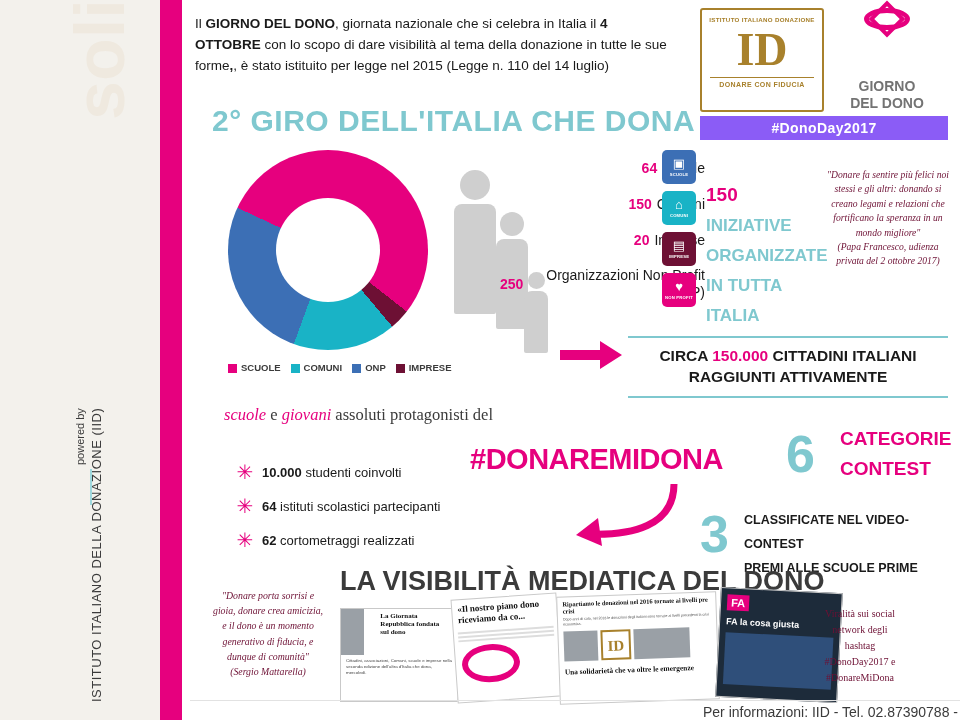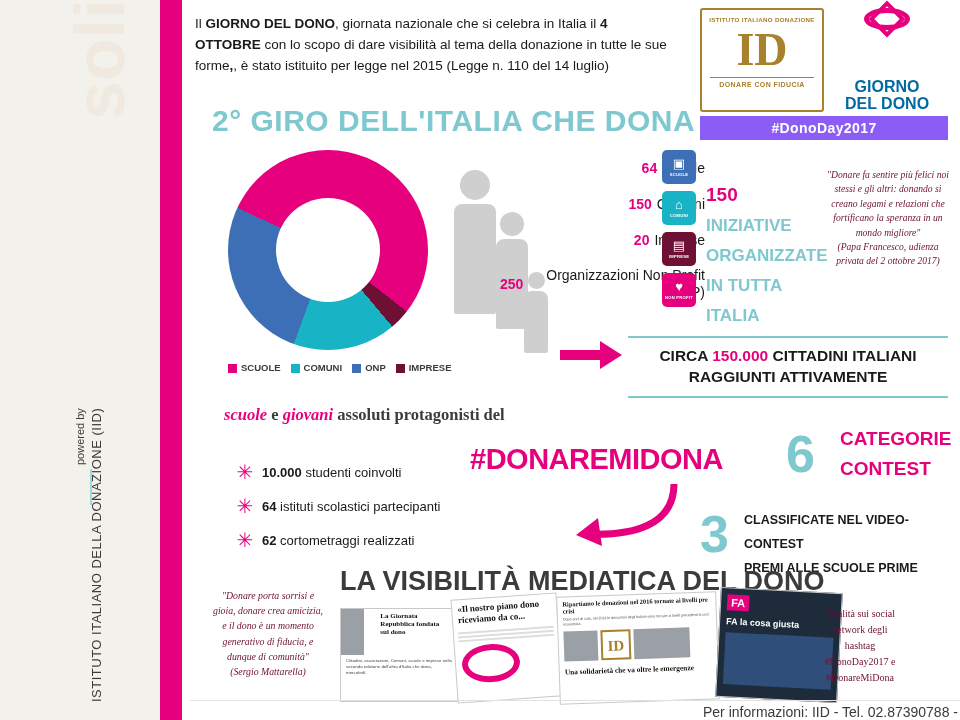--- a/index.html
+++ b/index.html
@@ -65,21 +65,21 @@
     width: 124px; height: 104px; border: 2px solid #a8812c;
     border-radius: 3px; background:#fff; text-align: center;
     padding-top: 6px; position: relative;
   }
   .iid-top { font-size: 6.2px; color: #a8812c; letter-spacing: .3px; font-weight: bold;}
   .iid-main { font-size: 46px; font-weight: bold; color:#a8812c; line-height: 54px; font-family:"Liberation Serif",serif;}
   .iid-bottom { font-size: 7px; color:#a8812c; letter-spacing:.4px; font-weight:bold; border-top:1px solid #a8812c; margin:0 8px; padding-top:3px;}
   .gdd-logo { width: 114px; height: 104px; display:flex; flex-direction:column; align-items:center; justify-content:center; }
   .gdd-mark { width: 46px; height: 46px; border: 5px solid #e6007e; border-radius: 50%; position: relative; margin-bottom: 4px;}
   .gdd-mark:after{ content:""; position:absolute; left:50%; top:50%; width:18px; height:18px; transform:translate(-50%,-50%) rotate(45deg); border:4px solid #e6007e;}
-  .gdd-text { font-size: 16px; font-weight: bold; color:#0369a1; line-height:17px; text-align:center;margin-top:44px;}
+  .gdd-text { font-size: 14px; font-weight: bold; color:#737373; line-height:17px; text-align:center;margin-top:44px;}
   .hashtag-bar {
     margin-top: 4px; width: 248px; height: 24px; background: #8b5cf6;
     color: #fff; font-size: 14px; font-weight: bold; display:flex;
     align-items:center; justify-content:center; letter-spacing:.4px;
   }
 
   
   .giro-title {
     position: absolute; left: 212px; top: 104px;
     font-size: 30px; font-weight: bold; color: #7fc8cf; letter-spacing: .5px;
@@ -150,21 +150,21 @@
     position: absolute; left: 628px; top: 336px; width: 320px;
     border-top: 2px solid #7fc8cf; border-bottom: 2px solid #7fc8cf;
     padding: 8px 0; text-align: center;
     font-size: 15.5px; font-weight: bold; color:#1a1a1a; line-height:1.35;
   }
   .cittadini .pink { color:#e6007e; }
 
   
   .scuole-head {
     position: absolute; left: 224px; top: 404px; width: 330px;
-    font-family:"Liberation Serif", serif; font-size: 16.5px; color:#3b3b3b; line-height:1.35;font-weight:bold;
+    font-family:"Liberation Serif", serif; font-size: 16.5px; color:#3b3b3b; line-height:1.35;
   }
   .scuole-head .pink-i { color:#e6007e; font-style: italic; }
   .bullets { position: absolute; left: 228px; top: 455px; width: 300px; }
   .bul { display: flex; align-items: center; height: 34px; font-size: 13px; color:#1a1a1a;}
   .star { color:#e6007e; font-size: 20px; width: 34px; text-align:center; }
 
   
   .hashbig {
     position: absolute; left: 470px; top: 443px;
     font-size: 29px; font-weight: bold; color:#e6007e; letter-spacing: -0.5px;

